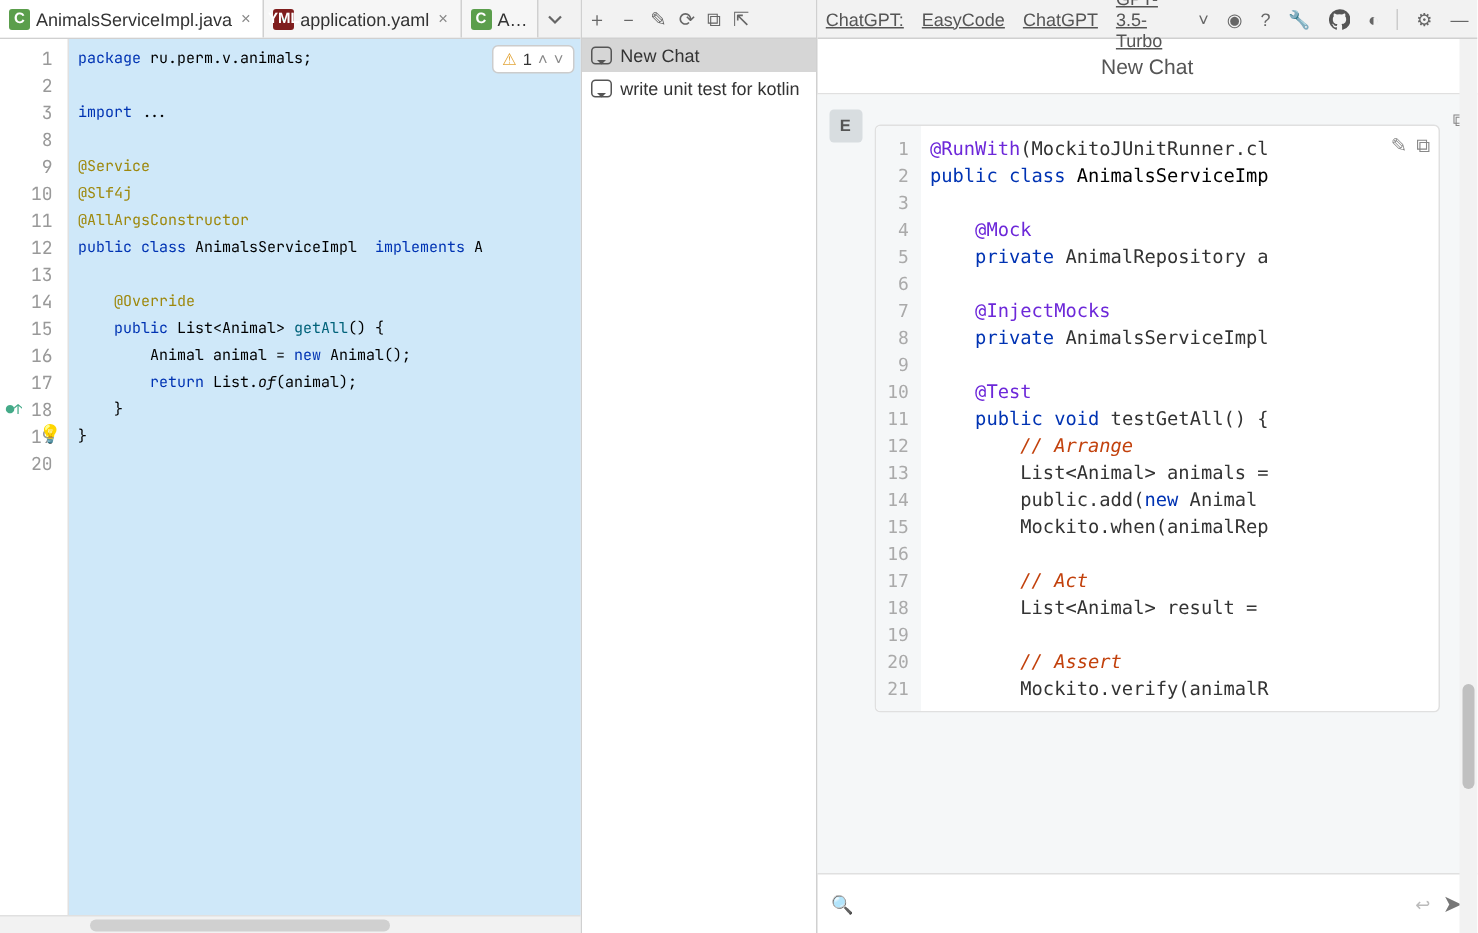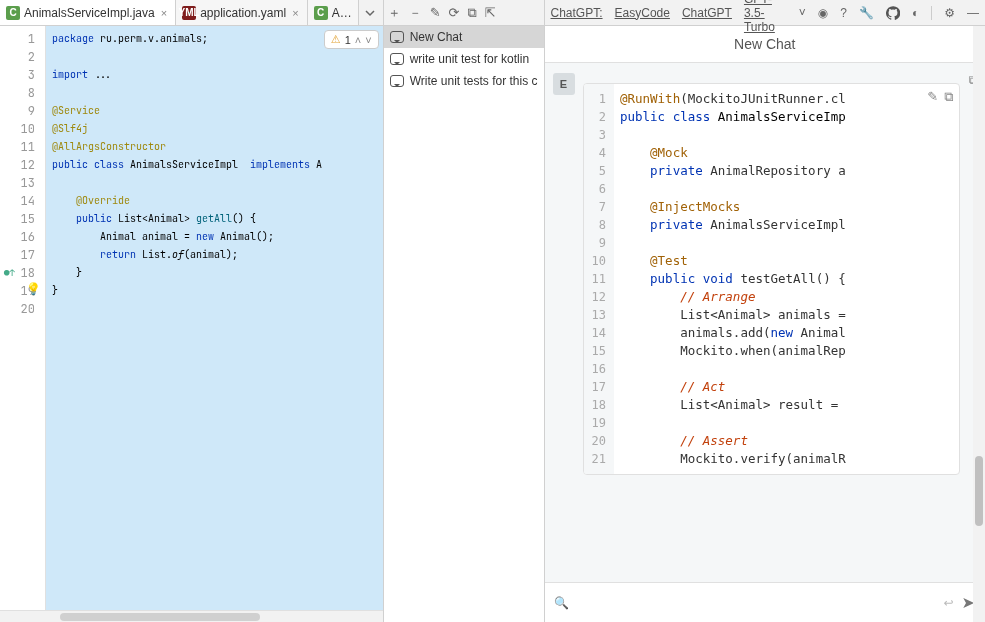--- a/index.html
+++ b/index.html
@@ -60,21 +60,21 @@
   .msg-ico { width:22px; height:22px; background:#d8dde0; border-radius:3px; display:flex; align-items:center; justify-content:center; font-weight:bold; color:#555; font-size:11px; }
   .msg-content { flex:1; font-size:13px; color:#333; line-height:1.4; overflow:hidden; }
   .copy-ico { color:#888; cursor:pointer; }
 
   .codeblock { margin-top:10px; background:#fff; border:1px solid #e0e0e0; border-radius:4px; overflow:hidden; position:relative; }
   .cb-tools { position:absolute; top:4px; right:6px; display:flex; gap:6px; color:#888; z-index:2; }
   .cb-tools span { cursor:pointer; }
   .cb-inner { display:flex; }
   .cb-gutter { background:#f5f7f8; color:#aaa; font-family:Consolas,monospace; font-size:12px; text-align:right; padding:6px 8px; line-height:18px; }
   .cb-code { font-family:Consolas,monospace; font-size:12.5px; line-height:18px; padding:6px 0 6px 6px; white-space:pre; overflow:hidden; }
-  .c-ann { color:#a16207; }
+  .c-ann { color:#6d28d9; }
   .c-kw { color:#0033b3; }
   .c-cls { color:#000000; }
   .c-cmt { color:#c2410c; font-style:italic; }
 
   .chat-input { display:flex; align-items:center; height:40px; border-top:1px solid #e0e0e0; padding:0 10px; gap:8px;}
   .chat-input .search-ico { color:#aaa; }
   .chat-input .field { flex:1; height:24px; border:none; outline:none; }
   .chat-input .undo-ico { color:#bbb; }
   .chat-input .send-ico { color:#777; font-size:16px; cursor:pointer; }
 
@@ -151,24 +151,20 @@
       <span class="mi">⇱</span>
     </div>
     <div class="history">
       <div class="history-item selected">
         <span class="bubble-ico"></span>
         <span>New Chat</span>
       </div>
       <div class="history-item">
         <span class="bubble-ico"></span>
         <span>write unit test for kotlin</span>
-      </div>
-      <div class="history-item">
-        <span class="bubble-ico"></span>
-        <span>Write unit tests for this c</span>
       </div>
     </div>
   </div>
 
   <div class="right-pane">
     <div class="right-top">
       <span class="rt-label">ChatGPT:</span>
       <span class="rt-label">EasyCode</span>
       <span class="rt-label">ChatGPT</span>
       <span class="rt-label">GPT-3.5-Turbo</span>
@@ -207,21 +203,21 @@
 <span class="c-ann">    @Mock</span>
 <span class="c-kw">    private </span><span>AnimalRepository a</span>
 
 <span class="c-ann">    @InjectMocks</span>
 <span class="c-kw">    private </span><span>AnimalsServiceImpl</span>
 
 <span class="c-ann">    @Test</span>
 <span class="c-kw">    public </span><span class="c-kw">void </span><span>testGetAll() {</span>
 <span class="c-cmt">        // Arrange</span>
 <span>        List&lt;Animal&gt; animals =</span>
-<span>        animals.add(</span><span class="c-kw">new </span><span>Animal</span>
+<span>        public.add(</span><span class="c-kw">new </span><span>Animal</span>
 <span>        Mockito.when(animalRep</span>
 
 <span class="c-cmt">        // Act</span>
 <span>        List&lt;Animal&gt; result =</span>
 
 <span class="c-cmt">        // Assert</span>
 <span>        Mockito.verify(animalR</span>
 </div>
             </div>
           </div>

